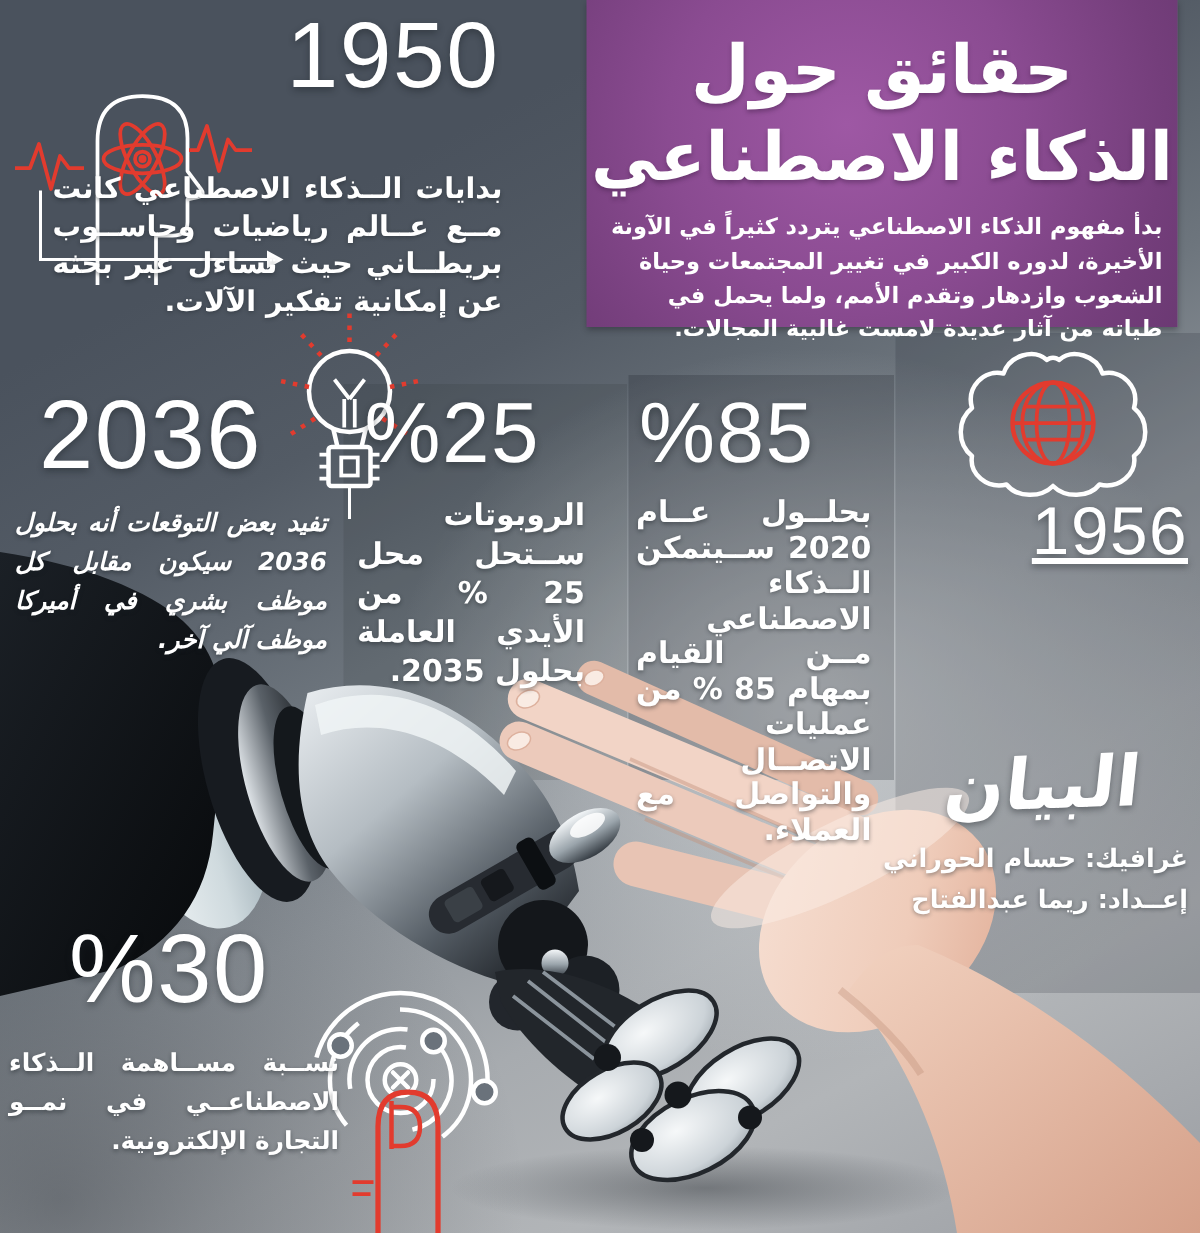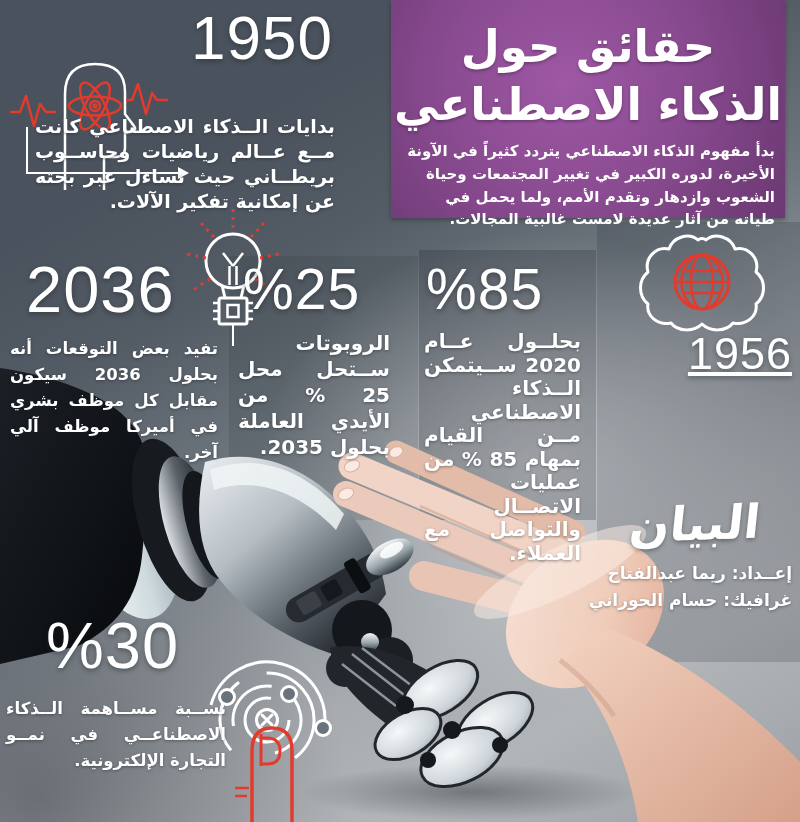--- a/index.html
+++ b/index.html
@@ -36,21 +36,21 @@
   .n1950{left:191px;top:2px;font-size:62px;}
   .n2036{left:26px;top:252px;font-size:65px;}
   .n25{left:243px;top:256px;font-size:57px;}
   .n85{left:426px;top:256px;font-size:57px;}
   .n1956{left:612px;top:328px;font-size:45px;width:180px;text-align:right;text-decoration:underline;}
   .n30{left:46px;top:608px;font-size:65px;}
   
   .fact{color:#fff;font-weight:bold;text-align:justify;text-align-last:right;
     text-shadow:0 1px 3px rgba(25,30,36,.45);}
   .t1950{left:35px;top:70px;width:300px;font-size:19px;line-height:25px;margin-top:44px;}
-  .t2036{left:10px;top:336px;width:208px;font-size:16.5px;line-height:26px;}
+  .t2036{left:10px;top:336px;width:208px;font-size:16.5px;line-height:26px;font-style:italic;}
   .t25{left:238px;top:330px;width:152px;font-size:20px;line-height:26px;}
   .t85{left:424px;top:330px;width:157px;font-size:20px;line-height:23.5px;}
   .t1956{left:600px;top:423px;width:193px;font-size:16.5px;line-height:24px;}
   .t30{left:6px;top:696px;width:220px;font-size:16.5px;line-height:26px;}
   
   .brand{left:598px;top:496px;width:194px;color:#fff;font-size:47px;font-weight:bold;
     text-align:center;transform:skewX(-8deg) rotate(-2deg);
     text-shadow:0 2px 4px rgba(25,30,36,.4);}
   .credits{left:570px;top:560px;width:222px;color:#fff;font-weight:bold;font-size:17px;
     line-height:27px;text-align:right;text-shadow:0 1px 3px rgba(25,30,36,.45);}
@@ -251,17 +251,17 @@
   <div class="abs num n30">%30</div>
 
   <div class="abs fact t1950">بدايات الــذكاء الاصطناعي كانت مــع عــالم رياضيات وحاســوب بريطــاني حيث تساءل عبر بحثه عن إمكانية تفكير الآلات.</div>
   <div class="abs fact t2036">تفيد بعض التوقعات أنه بحلول 2036 سيكون مقابل كل موظف بشري في أميركا موظف آلي آخر.</div>
   <div class="abs fact t25">الروبوتات ســتحل محل 25 % من الأيدي العاملة بحلول 2035.</div>
   <div class="abs fact t85">بحلــول عــام 2020 ســيتمكن الــذكاء الاصطناعي مــن القيام بمهام 85 % من عمليات الاتصــال والتواصل مع العملاء.</div>
   <div class="abs fact t30">نســبة مســاهمة الــذكاء الاصطناعــي في نمــو التجارة الإلكترونية.</div>
 
   <div class="abs brand">البيان</div>
   <div class="abs credits">
+    <div>غرافيك: حسام الحوراني</div>
     <div>إعــداد: ريما عبدالفتاح</div>
-    <div>غرافيك: حسام الحوراني</div>
   </div>
 
 </div>
 
 </body></html>

